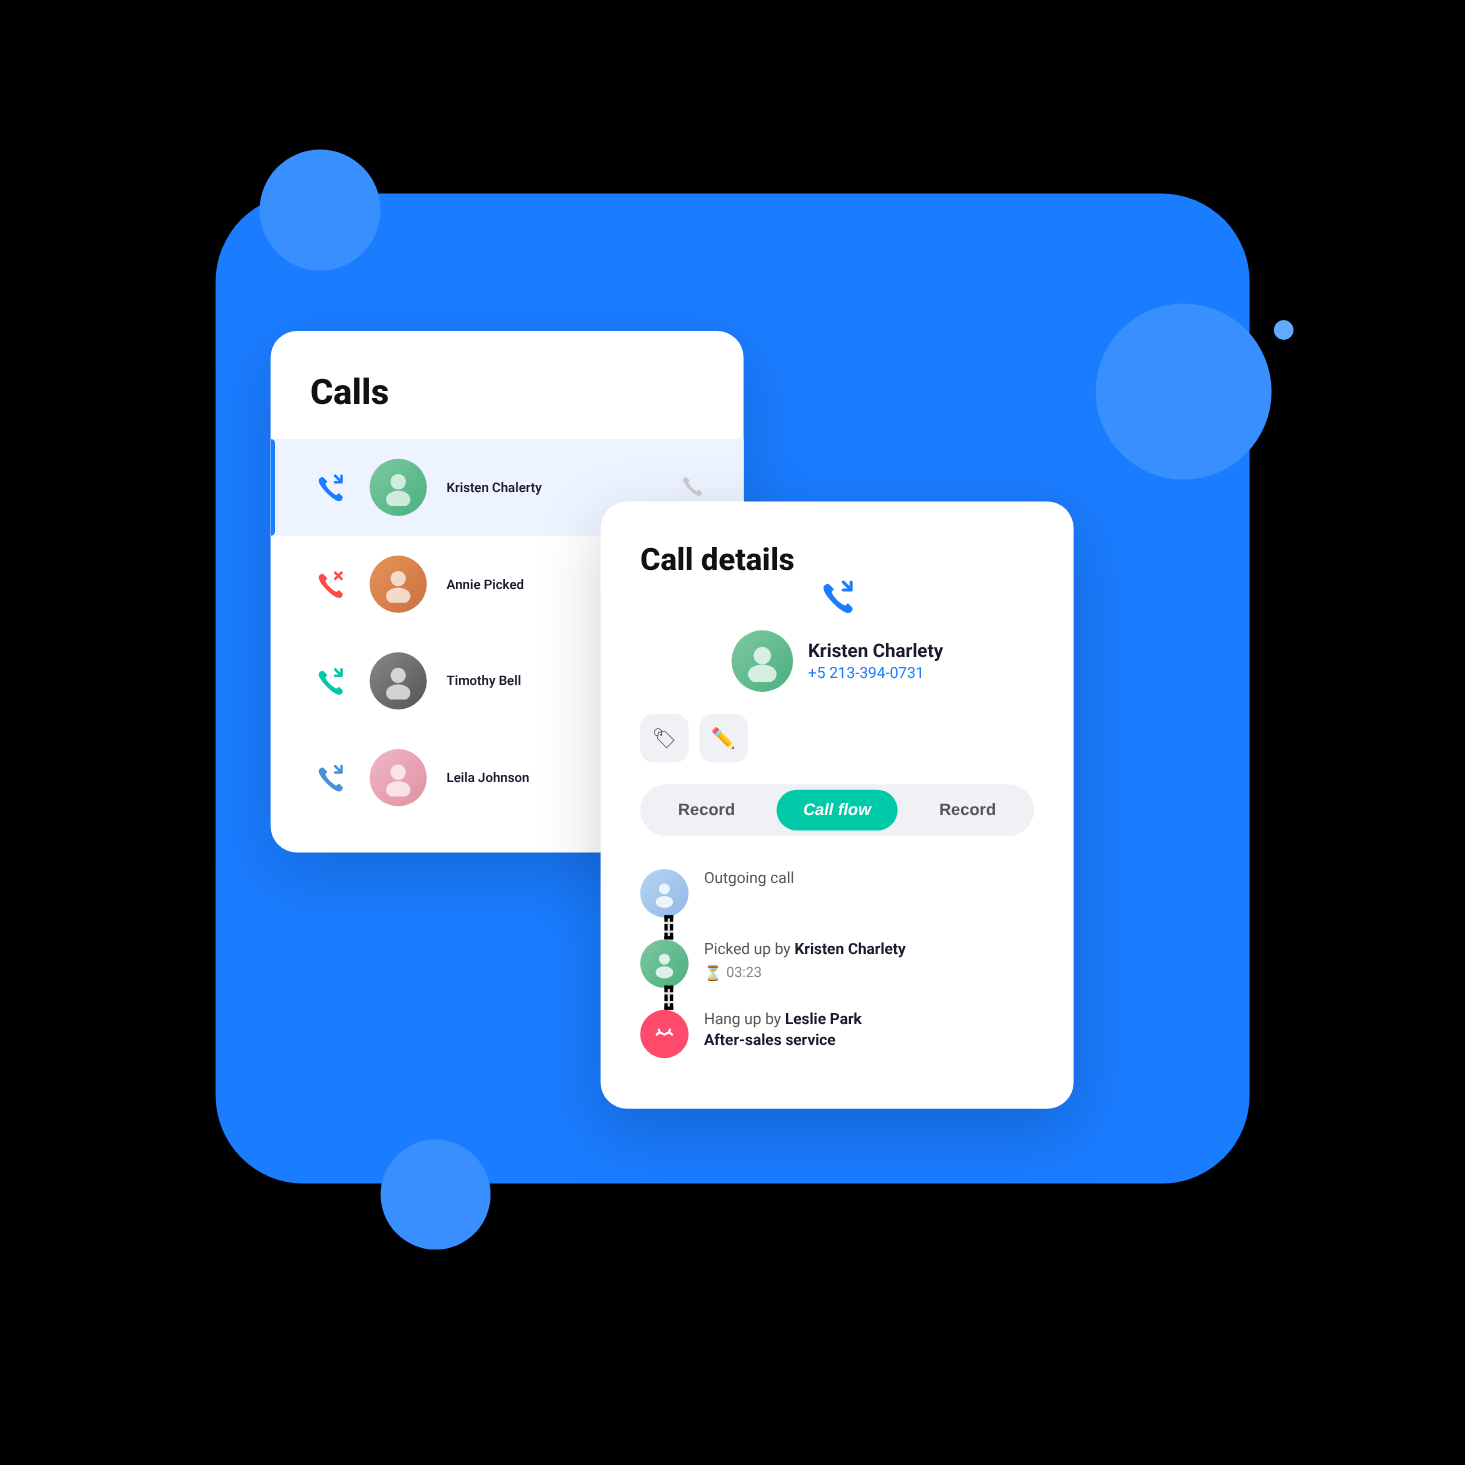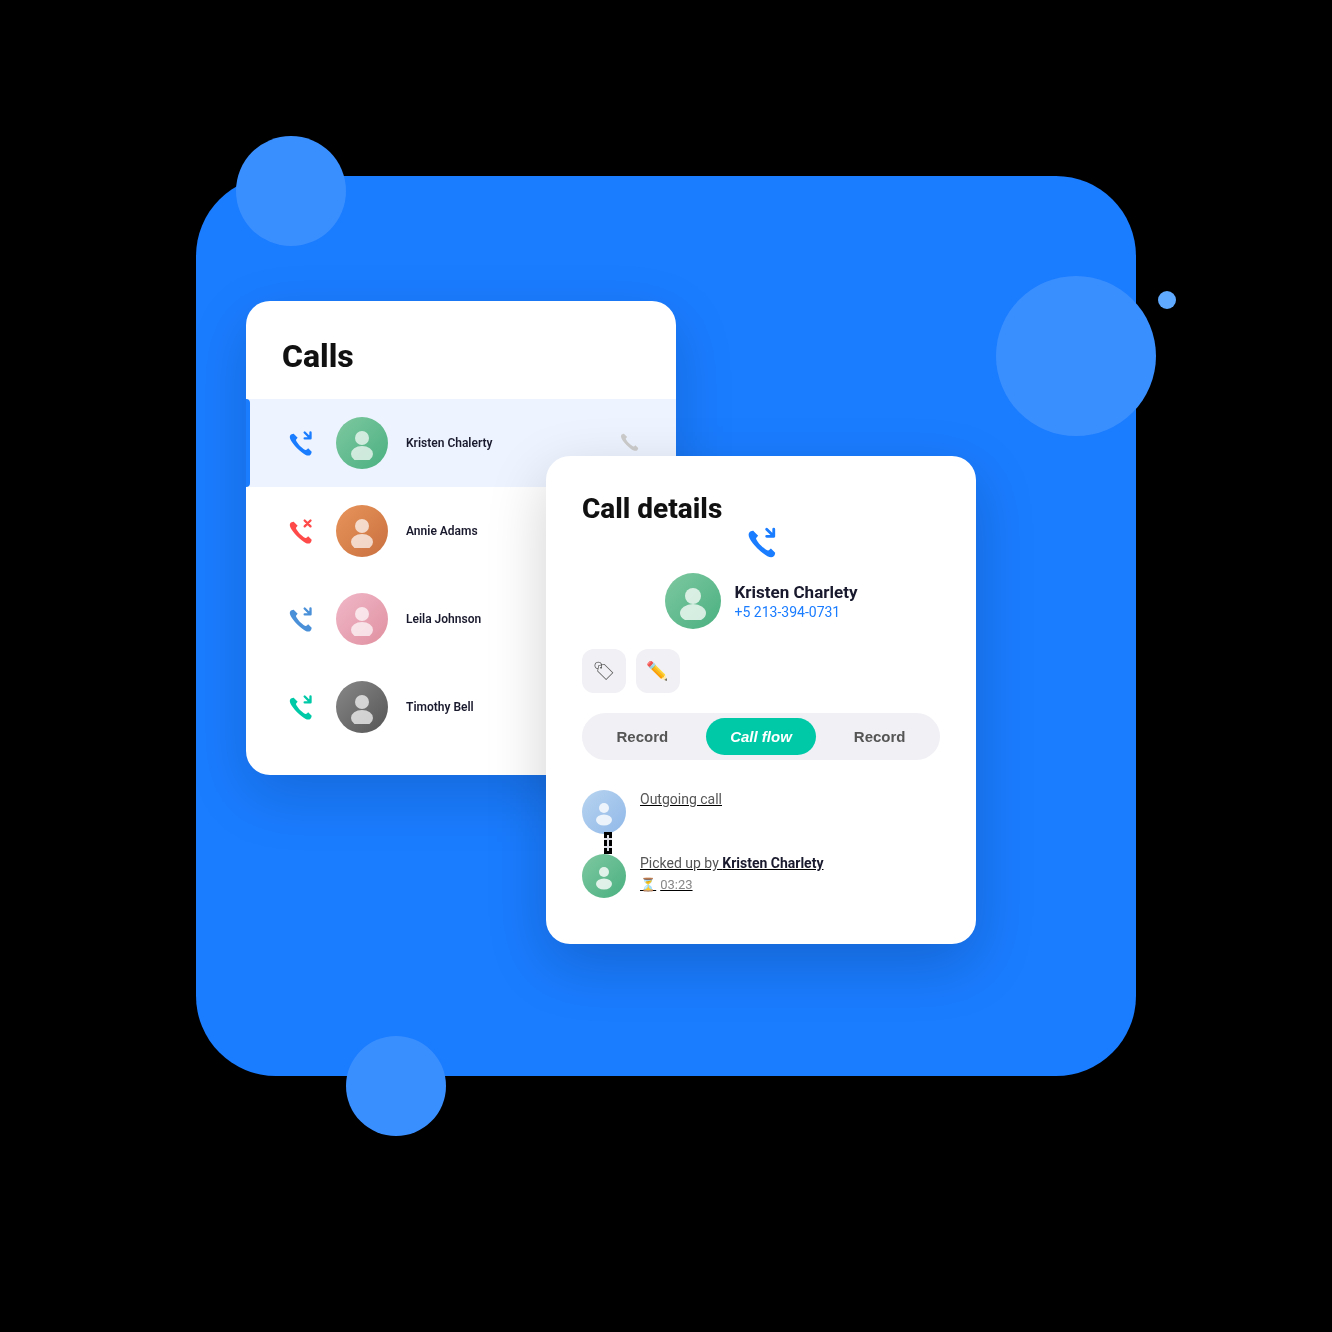--- a/index.html
+++ b/index.html
@@ -283,21 +283,20 @@
       gap: 0;
       margin-top: 16px;
     }
 
     .timeline-item {
       display: flex;
       align-items: flex-start;
       gap: 14px;
       padding: 10px 0;
       position: relative;
-      text-decoration: underline;
     }
 
     .timeline-item:not(:last-child)::after {
       content: '';
       position: absolute;
       left: 22px;
       top: 52px;
       bottom: -10px;
       width: 2px;
       background: #e0e0e8;
@@ -404,53 +403,53 @@
           <path d="M6.5 4C6.5 4 5 4 4 5C3 6 3 7.5 4 9.5C5 11.5 7 14 9.5 16.5C12 19 14.5 21 16.5 22C18.5 23 20 23 21 22C22 21 22 19.5 22 19.5L19 16.5C19 16.5 17.5 18 17 18C16.5 18 14 16.5 12 14.5C10 12.5 8.5 10 8.5 9.5C8.5 9 10 7.5 10 7.5L7 4.5C7 4.5 6.5 4 6.5 4Z" fill="#ff4a4a"></path>
           <path d="M21 3L16 8M16 3L21 8" stroke="#ff4a4a" stroke-width="2" stroke-linecap="round"></path>
         </svg>
       </div>
       <div class="avatar avatar-annie person-circle">
         <svg width="34" height="34" viewBox="0 0 34 34" fill="none">
           <circle cx="17" cy="12" r="7" fill="rgba(255,255,255,0.7)"></circle>
           <ellipse cx="17" cy="28" rx="11" ry="8" fill="rgba(255,255,255,0.7)"></ellipse>
         </svg>
       </div>
-      <span class="call-name">Annie Adams</span>
+      <span class="call-name">Annie Picked</span>
+    </div>
+
+    <div class="call-item">
+      <div class="call-icon">
+        <svg viewBox="0 0 24 24" fill="none" width="28" height="28">
+          <path d="M6.5 4C6.5 4 5 4 4 5C3 6 3 7.5 4 9.5C5 11.5 7 14 9.5 16.5C12 19 14.5 21 16.5 22C18.5 23 20 23 21 22C22 21 22 19.5 22 19.5L19 16.5C19 16.5 17.5 18 17 18C16.5 18 14 16.5 12 14.5C10 12.5 8.5 10 8.5 9.5C8.5 9 10 7.5 10 7.5L7 4.5C7 4.5 6.5 4 6.5 4Z" fill="#00c9a7"></path>
+          <path d="M21 8L16 3M16 8H21V3" stroke="#00c9a7" stroke-width="2" stroke-linecap="round" stroke-linejoin="round"></path>
+        </svg>
+      </div>
+      <div class="avatar avatar-timothy person-circle">
+        <svg width="34" height="34" viewBox="0 0 34 34" fill="none">
+          <circle cx="17" cy="12" r="7" fill="rgba(255,255,255,0.7)"></circle>
+          <ellipse cx="17" cy="28" rx="11" ry="8" fill="rgba(255,255,255,0.7)"></ellipse>
+        </svg>
+      </div>
+      <span class="call-name">Timothy Bell</span>
     </div>
 
     <div class="call-item">
       <div class="call-icon">
         <svg viewBox="0 0 24 24" fill="none" width="28" height="28">
           <path d="M6.5 4C6.5 4 5 4 4 5C3 6 3 7.5 4 9.5C5 11.5 7 14 9.5 16.5C12 19 14.5 21 16.5 22C18.5 23 20 23 21 22C22 21 22 19.5 22 19.5L19 16.5C19 16.5 17.5 18 17 18C16.5 18 14 16.5 12 14.5C10 12.5 8.5 10 8.5 9.5C8.5 9 10 7.5 10 7.5L7 4.5C7 4.5 6.5 4 6.5 4Z" fill="#4a90d9"></path>
           <path d="M16 3L21 8M21 8H16M21 8V3" stroke="#4a90d9" stroke-width="2" stroke-linecap="round" stroke-linejoin="round"></path>
         </svg>
       </div>
       <div class="avatar avatar-leila person-circle">
         <svg width="34" height="34" viewBox="0 0 34 34" fill="none">
           <circle cx="17" cy="12" r="7" fill="rgba(255,255,255,0.7)"></circle>
           <ellipse cx="17" cy="28" rx="11" ry="8" fill="rgba(255,255,255,0.7)"></ellipse>
         </svg>
       </div>
       <span class="call-name">Leila Johnson</span>
-    </div>
-
-    <div class="call-item">
-      <div class="call-icon">
-        <svg viewBox="0 0 24 24" fill="none" width="28" height="28">
-          <path d="M6.5 4C6.5 4 5 4 4 5C3 6 3 7.5 4 9.5C5 11.5 7 14 9.5 16.5C12 19 14.5 21 16.5 22C18.5 23 20 23 21 22C22 21 22 19.5 22 19.5L19 16.5C19 16.5 17.5 18 17 18C16.5 18 14 16.5 12 14.5C10 12.5 8.5 10 8.5 9.5C8.5 9 10 7.5 10 7.5L7 4.5C7 4.5 6.5 4 6.5 4Z" fill="#00c9a7"></path>
-          <path d="M21 8L16 3M16 8H21V3" stroke="#00c9a7" stroke-width="2" stroke-linecap="round" stroke-linejoin="round"></path>
-        </svg>
-      </div>
-      <div class="avatar avatar-timothy person-circle">
-        <svg width="34" height="34" viewBox="0 0 34 34" fill="none">
-          <circle cx="17" cy="12" r="7" fill="rgba(255,255,255,0.7)"></circle>
-          <ellipse cx="17" cy="28" rx="11" ry="8" fill="rgba(255,255,255,0.7)"></ellipse>
-        </svg>
-      </div>
-      <span class="call-name">Timothy Bell</span>
     </div>
   </div>
 
   <div class="details-panel">
     <div class="details-title">Call details</div>
 
     <div class="contact-section">
 
       <div class="outgoing-call-icon">
         <svg width="34" height="34" viewBox="0 0 24 24" fill="none">
@@ -509,17 +508,31 @@
           <div class="timeline-text">
             Picked up by <strong>Kristen Charlety</strong>
           </div>
           <div class="timeline-sub">
             <span>⏳</span>
             <span>03:23</span>
           </div>
         </div>
       </div>
 
+      <div class="timeline-item">
+        <div class="timeline-avatar tl-av-3">
+          <svg width="28" height="28" viewBox="0 0 28 28" fill="none">
+            <path d="M7 14.5C7 14.5 8 13 10 13C12 13 13.5 14.5 14 14.5C14.5 14.5 16 13 18 13C20 13 21 14.5 21 14.5" stroke="white" stroke-width="2" stroke-linecap="round"></path>
+            <path d="M10 13L9 10M18 13L19 10" stroke="white" stroke-width="2" stroke-linecap="round"></path>
+          </svg>
+        </div>
+        <div class="timeline-content">
+          <div class="timeline-text">
+            Hang up by <strong>Leslie Park</strong>
+          </div>
+          <div class="timeline-bold-line">After-sales service</div>
+        </div>
+      </div>
 
     </div>
   </div>
 
 </div>
 
 </body></html>

